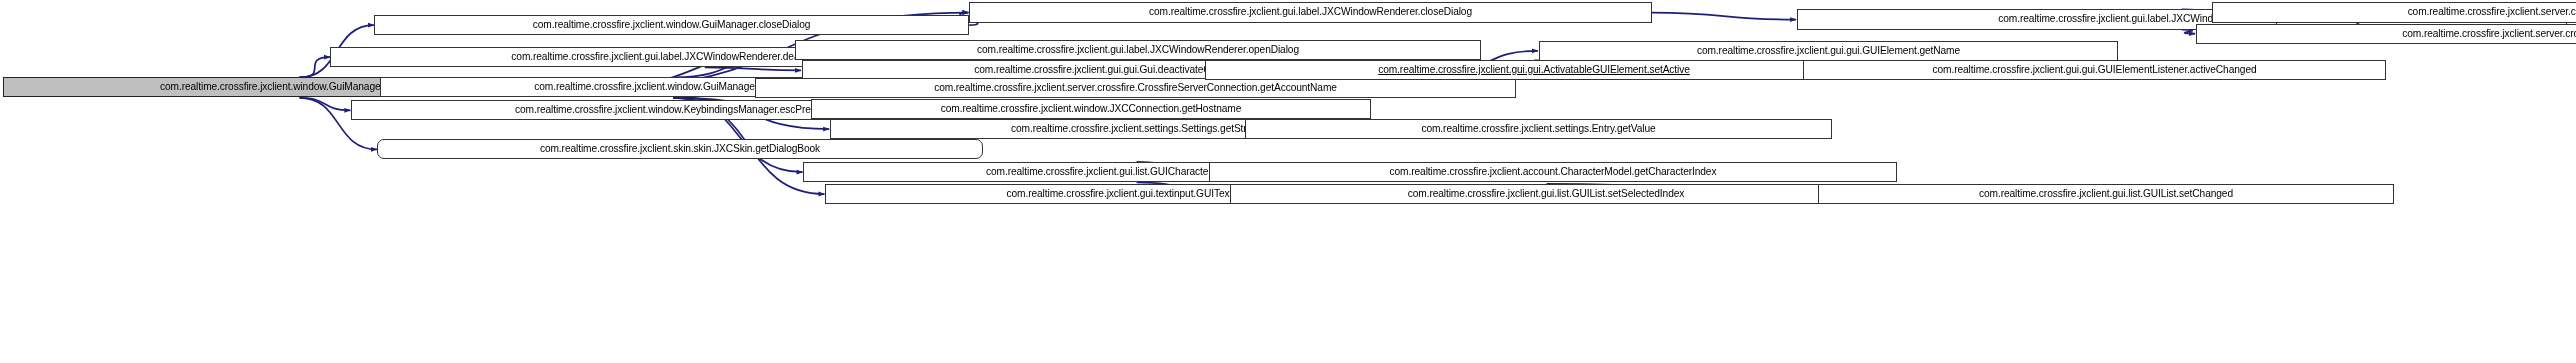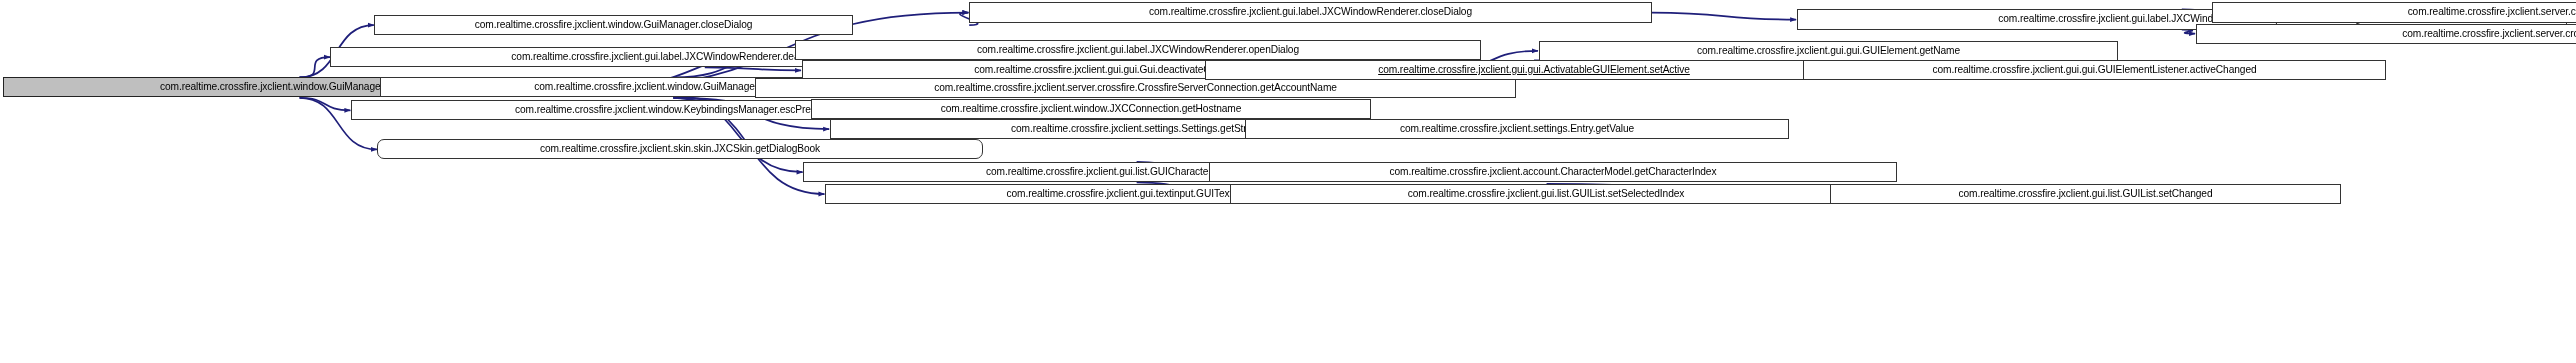--- a/index.html
+++ b/index.html
@@ -84,21 +84,21 @@
         <path d="M 1976 235 C 2165.75 235, 2131.25 248, 2321 248" marker-end="url(#arrow)"></path>
         <path d="M 2110 16 C 2211.75 16, 2193.25 25, 2295 25" marker-end="url(#arrow)"></path>
         <path d="M 2788 12 C 2826 12, 2787 16, 2825 16" marker-end="url(#arrow)"></path>
         <path d="M 2788 38 C 2826 38, 2767 43, 2805 43" marker-end="url(#arrow)"></path>
       </g>
   </svg>
   <div id="nodes">
       <div class="node root" style="left: 3.1px; top: 77px; width: 592px;">
         <span class="node-label">com.realtime.crossfire.jxclient.window.GuiManager.escPressed</span>
       </div>
-      <div class="node" style="left: 374px; top: 15px; width: 479px;">
+      <div class="node" style="left: 374px; top: 15px; width: 595px;">
         <span class="node-label">com.realtime.crossfire.jxclient.window.GuiManager.closeDialog</span>
       </div>
       <div class="node" style="left: 330px; top: 47px; width: 748px;">
         <span class="node-label">com.realtime.crossfire.jxclient.gui.label.JXCWindowRenderer.deactivateCommandInput</span>
       </div>
       <div class="node" style="left: 380px; top: 77px; width: 585px;">
         <span class="node-label">com.realtime.crossfire.jxclient.window.GuiManager.openDialog</span>
       </div>
       <div class="node" style="left: 351px; top: 100px; width: 645px;">
         <span class="node-label">com.realtime.crossfire.jxclient.window.KeybindingsManager.escPressed</span>
@@ -129,36 +129,36 @@
       </div>
       <div class="node" style="left: 969px; top: 2.3px; width: 683px;">
         <span class="node-label">com.realtime.crossfire.jxclient.gui.label.JXCWindowRenderer.closeDialog</span>
       </div>
       <div class="node" style="left: 1539px; top: 41px; width: 579px;">
         <span class="node-label">com.realtime.crossfire.jxclient.gui.gui.GUIElement.getName</span>
       </div>
       <div class="node" style="left: 1205px; top: 60px; width: 658px; text-decoration: underline;">
         <span class="node-label">com.realtime.crossfire.jxclient.gui.gui.ActivatableGUIElement.setActive</span>
       </div>
-      <div class="node" style="left: 1245px; top: 119px; width: 544px;">
+      <div class="node" style="left: 1245px; top: 119px; width: 587px;">
         <span class="node-label">com.realtime.crossfire.jxclient.settings.Entry.getValue</span>
       </div>
       <div class="node" style="left: 1209px; top: 162px; width: 688px;">
         <span class="node-label">com.realtime.crossfire.jxclient.account.CharacterModel.getCharacterIndex</span>
       </div>
       <div class="node" style="left: 1230px; top: 184px; width: 632px;">
         <span class="node-label">com.realtime.crossfire.jxclient.gui.list.GUIList.setSelectedIndex</span>
       </div>
       <div class="node" style="left: 1797px; top: 9.4px; width: 770px;">
         <span class="node-label">com.realtime.crossfire.jxclient.gui.label.JXCWindowRenderer.updateServerSettings</span>
       </div>
       <div class="node" style="left: 1803px; top: 60px; width: 583px;">
         <span class="node-label">com.realtime.crossfire.jxclient.gui.gui.GUIElementListener.activeChanged</span>
       </div>
-      <div class="node" style="left: 1818px; top: 184px; width: 511px; margin-left: 12px;">
+      <div class="node" style="left: 1818px; top: 184px; width: 576px;">
         <span class="node-label">com.realtime.crossfire.jxclient.gui.list.GUIList.setChanged</span>
       </div>
       <div class="node" style="left: 2212px; top: 2.3px; width: 811px;">
         <span class="node-label">com.realtime.crossfire.jxclient.server.crossfire.CrossfireServerConnection.setPreferredMapSize</span>
       </div>
       <div class="node" style="left: 2196px; top: 23.5px; width: 870px;">
         <span class="node-label">com.realtime.crossfire.jxclient.server.crossfire.CrossfireServerConnection.setPreferredNumLookObjects</span>
       </div>
     </div>
 </div>

